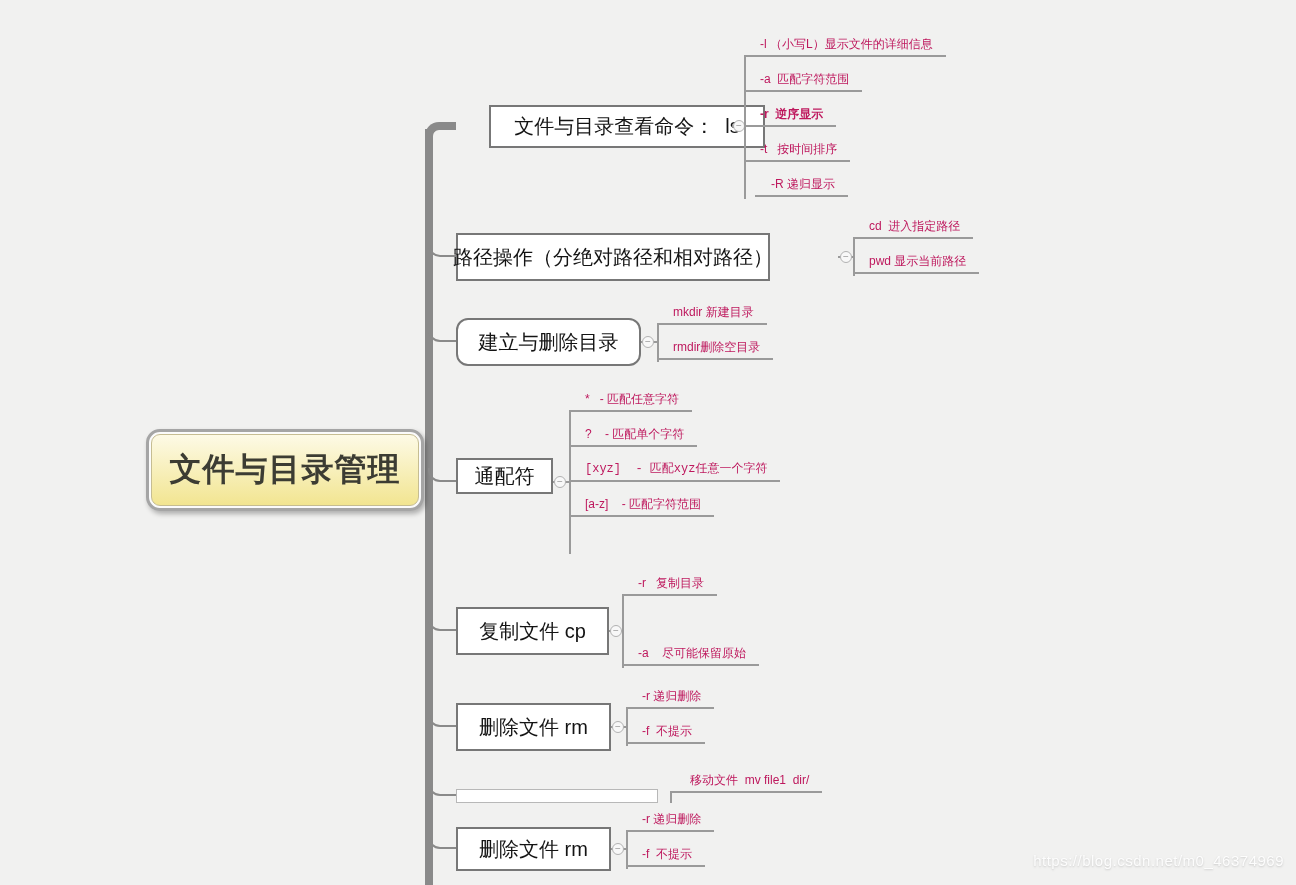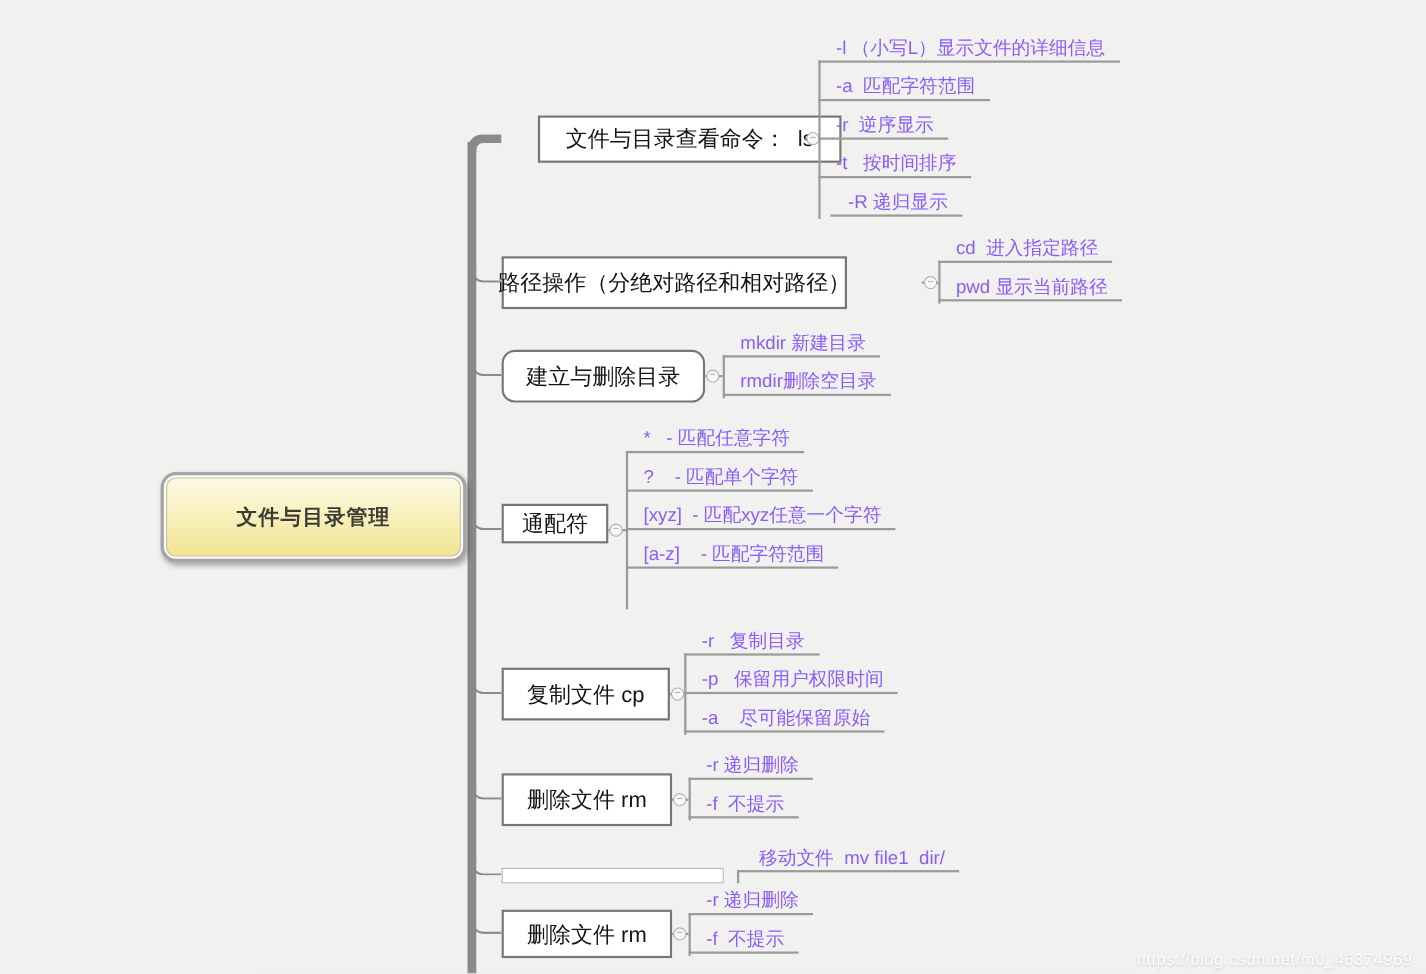--- a/index.html
+++ b/index.html
@@ -36,60 +36,60 @@
     border:1px solid #b2b2b2;border-radius:50%;background:#f8f8f8;
     display:flex;align-items:center;justify-content:center;
     font-size:10px;line-height:10px;color:#9a9a9a;
   }
   
   .vline{position:absolute;width:2px;background:#9a9a9a;}
   
   .child{
     position:absolute;height:22px;line-height:22px;
     border-bottom:2px solid #9a9a9a;
-    padding:0 13px 0 16px;font-size:17px;color:#8b5cf6;white-space:pre;
+    padding:0 13px 0 16px;font-size:12px;color:#be185d;white-space:pre;
   }
   .child.wide-pad{padding-left:20px;}
   
   .root-outer{
     position:absolute;left:146px;top:429px;width:278px;height:82px;
     box-sizing:border-box;border:3px solid #a5a5a5;border-radius:14px;
     background:#fbfbfb;padding:2px;
     box-shadow:2px 3px 5px rgba(0,0,0,0.28);
   }
   .root-inner{
     width:100%;height:100%;box-sizing:border-box;border:1px solid #c6bd92;
     border-radius:9px;background:linear-gradient(#fdfae6,#f2e591);
     display:flex;align-items:center;justify-content:center;
-    font-size:19px;font-weight:bold;color:#3c3c33;letter-spacing:1px;
+    font-size:32px;font-weight:bold;color:#3c3c33;letter-spacing:1px;
   }
   .watermark{
     position:absolute;right:12px;top:852px;font-size:15px;letter-spacing:.5px;
-    color:rgba(255,255,255,0.92);text-shadow:0 1px 2px rgba(150,150,150,0.45);margin-top:12px;
+    color:rgba(255,255,255,0.92);text-shadow:0 1px 2px rgba(150,150,150,0.45);
   }
 </style>
 </head>
 <body>
 
 <div class="canvas">
 
   <div class="trunk-curve" style="left:425px;top:122px;width:31px;height:16px;"></div>
   <div class="trunk" style="left:425px;top:129px;width:8px;height:756px;"></div>
 
   <div class="root-outer">
     <div class="root-inner">文件与目录管理</div>
   </div>
 
   <div class="topic" style="left:456px;top:105px;width:276px;height:43px;margin-left:33px;">文件与目录查看命令：  ls</div>
   <div class="hconn" style="left:732px;top:125px;width:12px;"></div>
   <div class="ccircle" style="left:733px;top:120px;">−</div>
   <div class="vline" style="left:744px;top:55px;height:144px;"></div>
   <div class="child" style="left:744px;top:33px;">-l （小写L）显示文件的详细信息</div>
   <div class="child" style="left:744px;top:68px;">-a  匹配字符范围</div>
-  <div class="child" style="left:744px;top:103px;">-r  逆序显示</div>
+  <div class="child" style="left:744px;top:103px;font-weight:bold;">-r  逆序显示</div>
   <div class="child" style="left:744px;top:138px;">-t   按时间排序</div>
   <div class="child" style="left:744px;top:173px;margin-left:11px;">-R 递归显示</div>
 
   <div class="elbow" style="left:428px;top:243px;width:28px;height:14px;"></div>
   <div class="topic" style="left:456px;top:233px;width:314px;height:48px;">路径操作（分绝对路径和相对路径）</div>
   <div class="hconn" style="left:838px;top:256px;width:15px;"></div>
   <div class="ccircle" style="left:840px;top:251px;">−</div>
   <div class="vline" style="left:853px;top:237px;height:39px;"></div>
   <div class="child" style="left:853px;top:215px;">cd  进入指定路径</div>
   <div class="child" style="left:853px;top:250px;">pwd 显示当前路径</div>
@@ -102,30 +102,29 @@
   <div class="child" style="left:657px;top:301px;">mkdir 新建目录</div>
   <div class="child" style="left:657px;top:336px;">rmdir删除空目录</div>
 
   <div class="elbow" style="left:428px;top:468px;width:28px;height:14px;"></div>
   <div class="topic" style="left:456px;top:458px;width:97px;height:36px;">通配符</div>
   <div class="hconn" style="left:553px;top:481px;width:16px;"></div>
   <div class="ccircle" style="left:554px;top:476px;">−</div>
   <div class="vline" style="left:569px;top:410px;height:144px;"></div>
   <div class="child" style="left:569px;top:388px;">*   - 匹配任意字符</div>
   <div class="child" style="left:569px;top:423px;">?    - 匹配单个字符</div>
-  <div class="child" style="left:569px;top:458px;">[xyz]  - 匹配xyz任意一个字符</div>
+  <div class="child" style="left:569px;top:458px;font-family:Liberation Mono, monospace;">[xyz]  - 匹配xyz任意一个字符</div>
   <div class="child" style="left:569px;top:493px;">[a-z]    - 匹配字符范围</div>
 
   <div class="elbow" style="left:428px;top:617px;width:28px;height:14px;"></div>
   <div class="topic" style="left:456px;top:607px;width:153px;height:48px;">复制文件 cp</div>
   <div class="hconn" style="left:609px;top:630px;width:13px;"></div>
   <div class="ccircle" style="left:610px;top:625px;">−</div>
   <div class="vline" style="left:622px;top:594px;height:74px;"></div>
   <div class="child" style="left:622px;top:572px;">-r   复制目录</div>
-  <div class="child" style="left:622px;top:607px;">-p   保留用户权限时间</div>
   <div class="child" style="left:622px;top:642px;">-a    尽可能保留原始</div>
 
   <div class="elbow" style="left:428px;top:713px;width:28px;height:14px;"></div>
   <div class="topic" style="left:456px;top:703px;width:155px;height:48px;">删除文件 rm</div>
   <div class="hconn" style="left:611px;top:726px;width:15px;"></div>
   <div class="ccircle" style="left:612px;top:721px;">−</div>
   <div class="vline" style="left:626px;top:707px;height:39px;"></div>
   <div class="child" style="left:626px;top:685px;">-r 递归删除</div>
   <div class="child" style="left:626px;top:720px;">-f  不提示</div>
 

